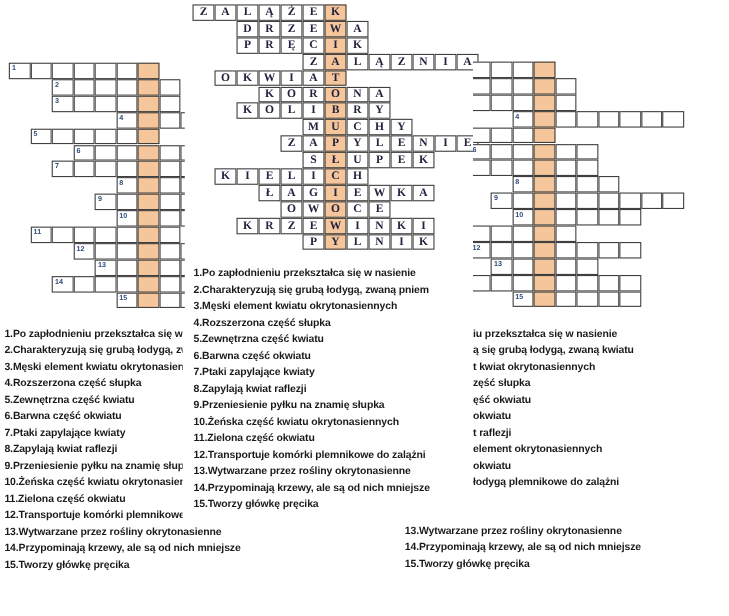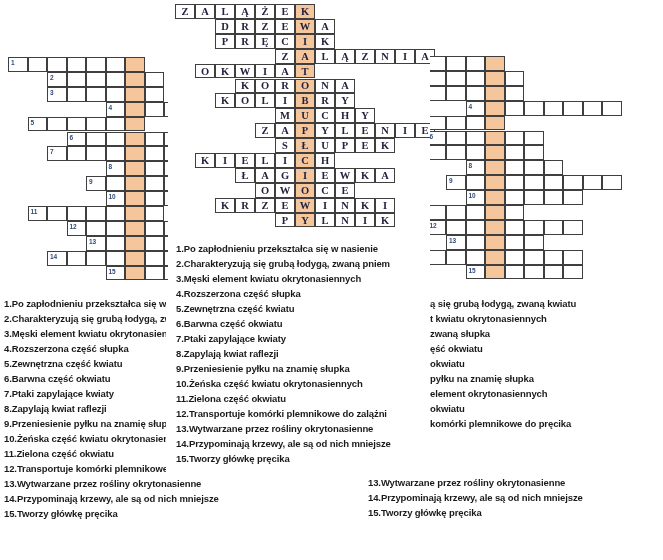--- a/index.html
+++ b/index.html
@@ -579,28 +579,29 @@
       <div class="clue">8.Zapylają kwiat raflezji</div>
       <div class="clue">9.Przeniesienie pyłku na znamię słupka</div>
       <div class="clue">10.Żeńska część kwiatu okrytonasiennych</div>
       <div class="clue">11.Zielona część okwiatu</div>
       <div class="clue">12.Transportuje komórki plemnikowe do zalążni</div>
       <div class="clue">13.Wytwarzane przez rośliny okrytonasienne</div>
       <div class="clue">14.Przypominają krzewy, ale są od nich mniejsze</div>
       <div class="clue">15.Tworzy główkę pręcika</div>
     </div>
   <div class="cluecol" id="clues-right-cut" style="left:430px;top:296px;">
+      <div class="clue">iu przekształca się w nasienie</div>
       <div class="clue">ą się grubą łodygą, zwaną kwiatu</div>
-      <div class="clue">t kwiatu okrytonasiennych</div>
-      <div class="clue">zwaną słupka</div>
+      <div class="clue">t kwiat okrytonasiennych</div>
+      <div class="clue">zęść słupka</div>
       <div class="clue">ęść okwiatu</div>
       <div class="clue">okwiatu</div>
-      <div class="clue">pyłku na znamię słupka</div>
+      <div class="clue">t raflezji</div>
       <div class="clue">element okrytonasiennych</div>
       <div class="clue">okwiatu</div>
-      <div class="clue">komórki plemnikowe do pręcika</div>
+      <div class="clue">łodygą plemnikowe do zalążni</div>
     </div>
   <div class="cluecol" id="clues-right-full" style="left:368px;top:475px;">
       <div class="clue">13.Wytwarzane przez rośliny okrytonasienne</div>
       <div class="clue">14.Przypominają krzewy, ale są od nich mniejsze</div>
       <div class="clue">15.Tworzy główkę pręcika</div>
     </div>
 </div>
 
 </body></html>

